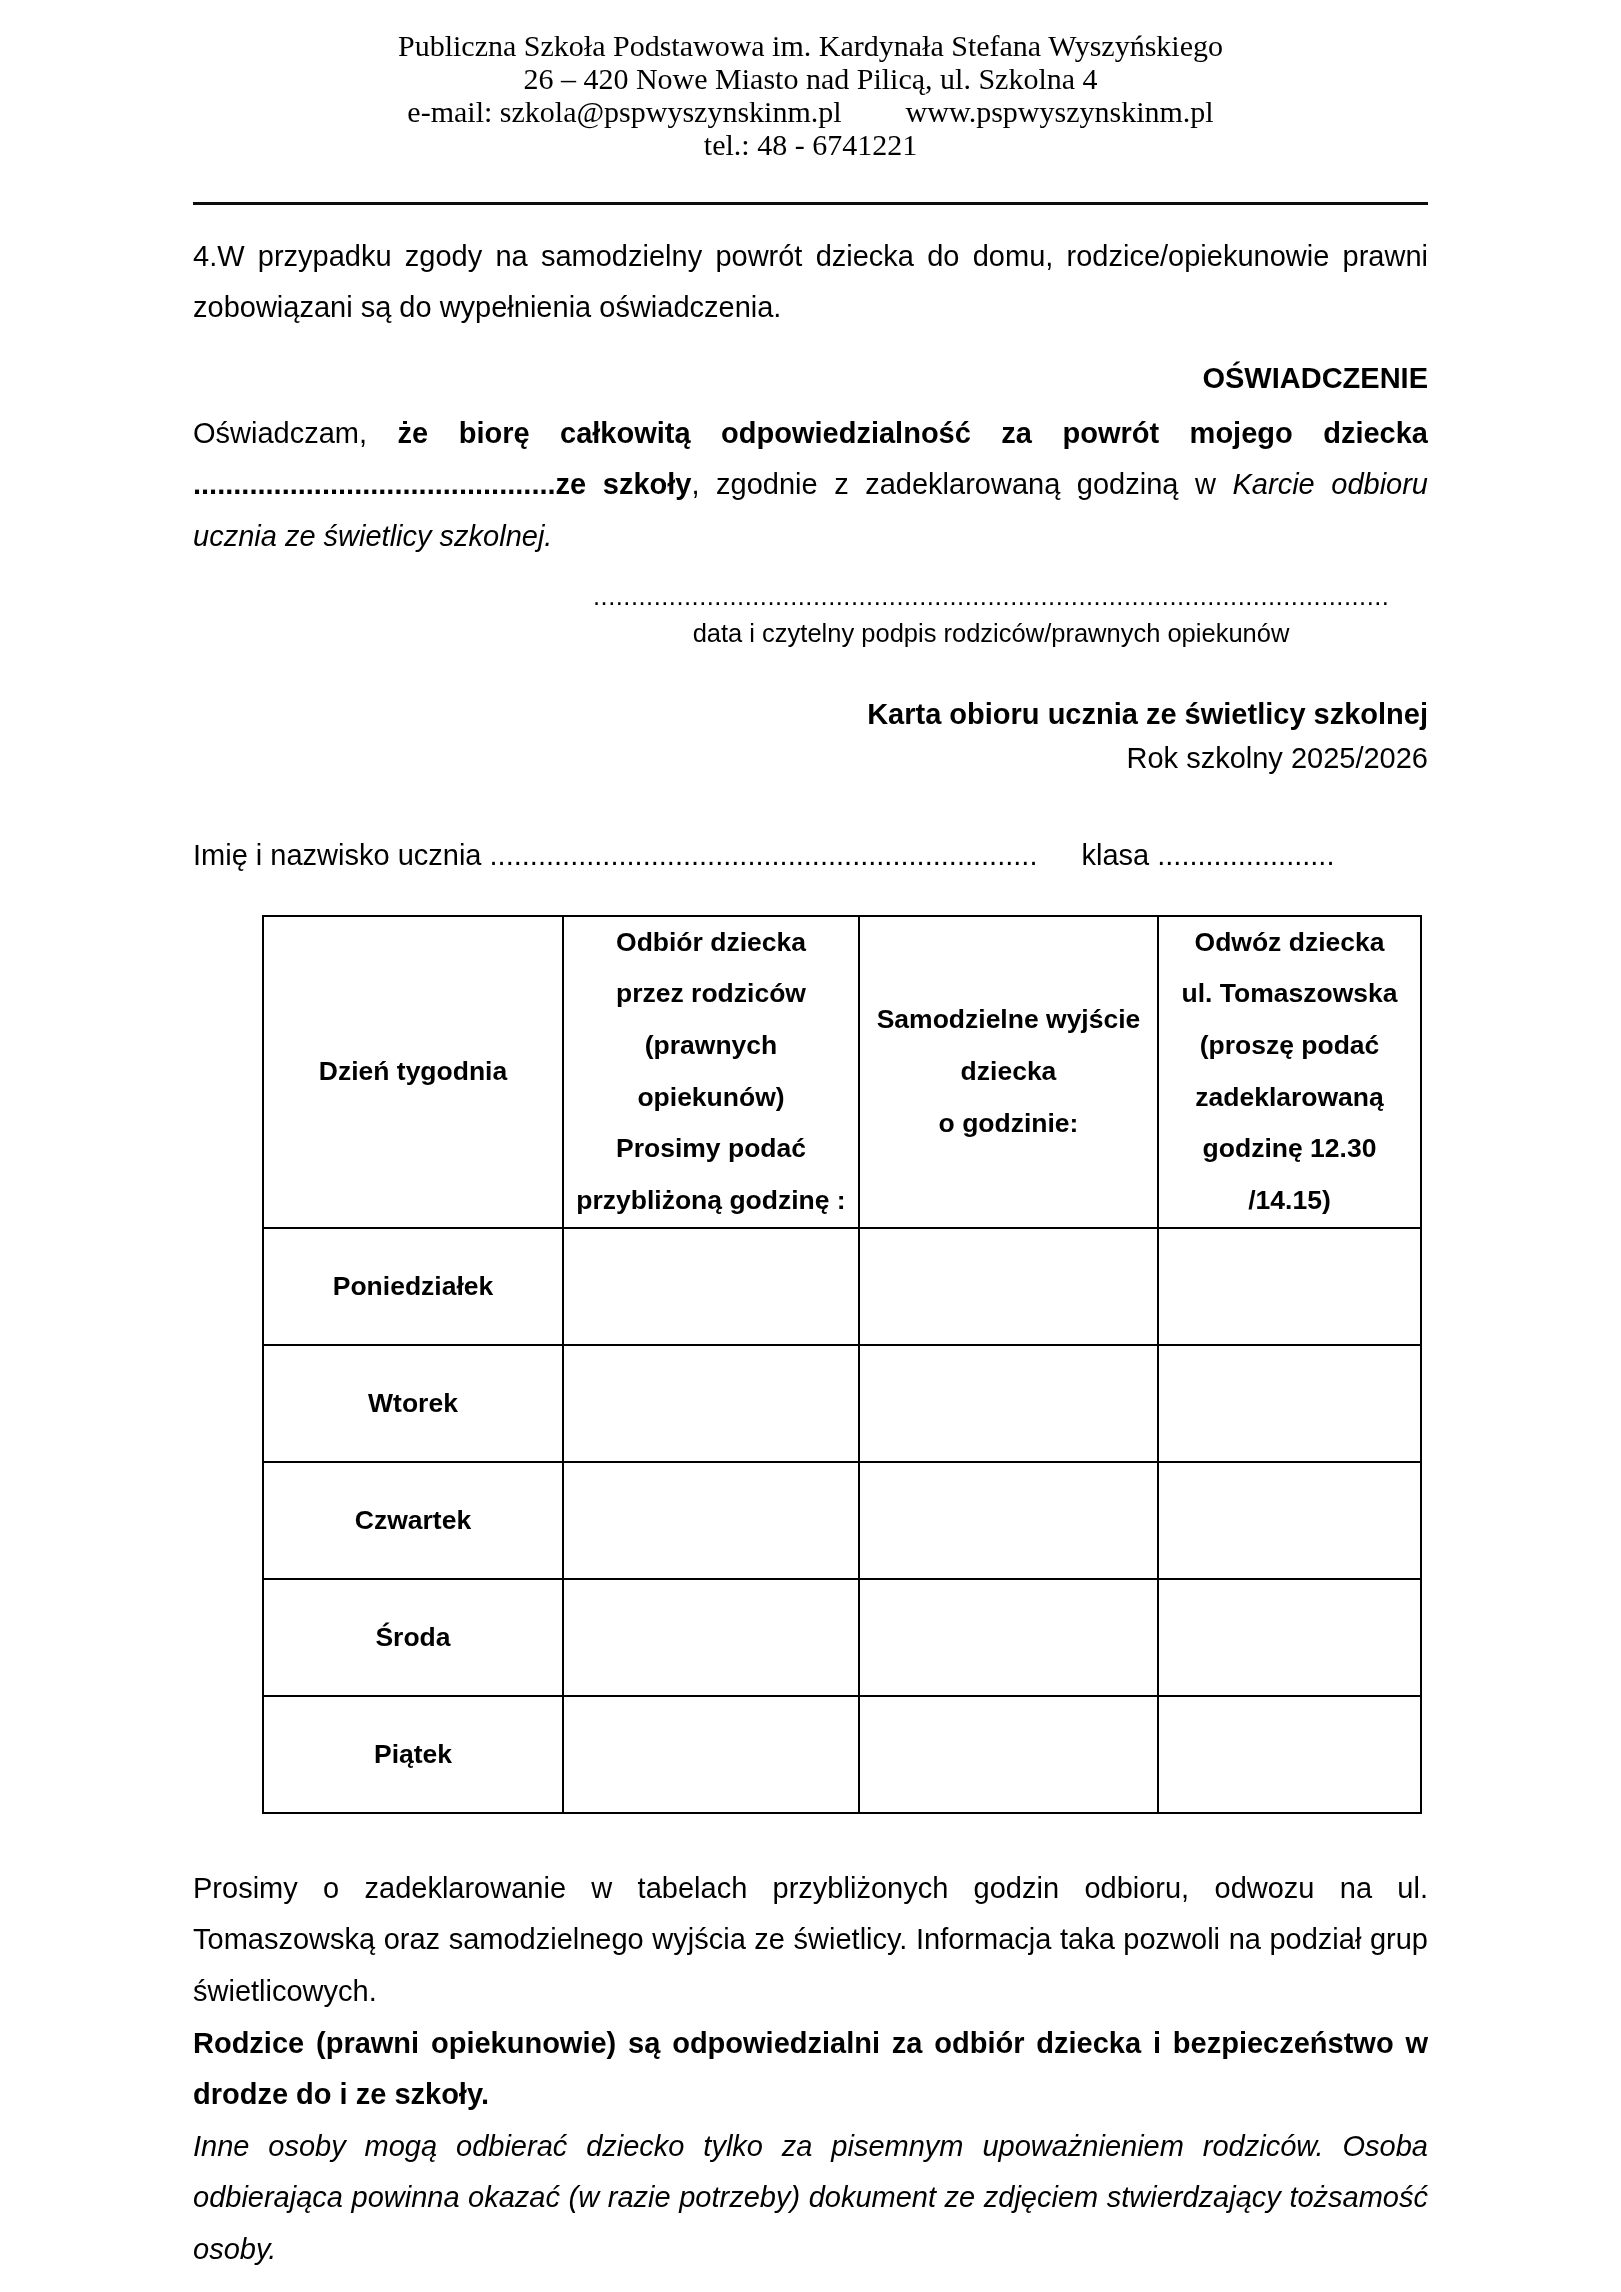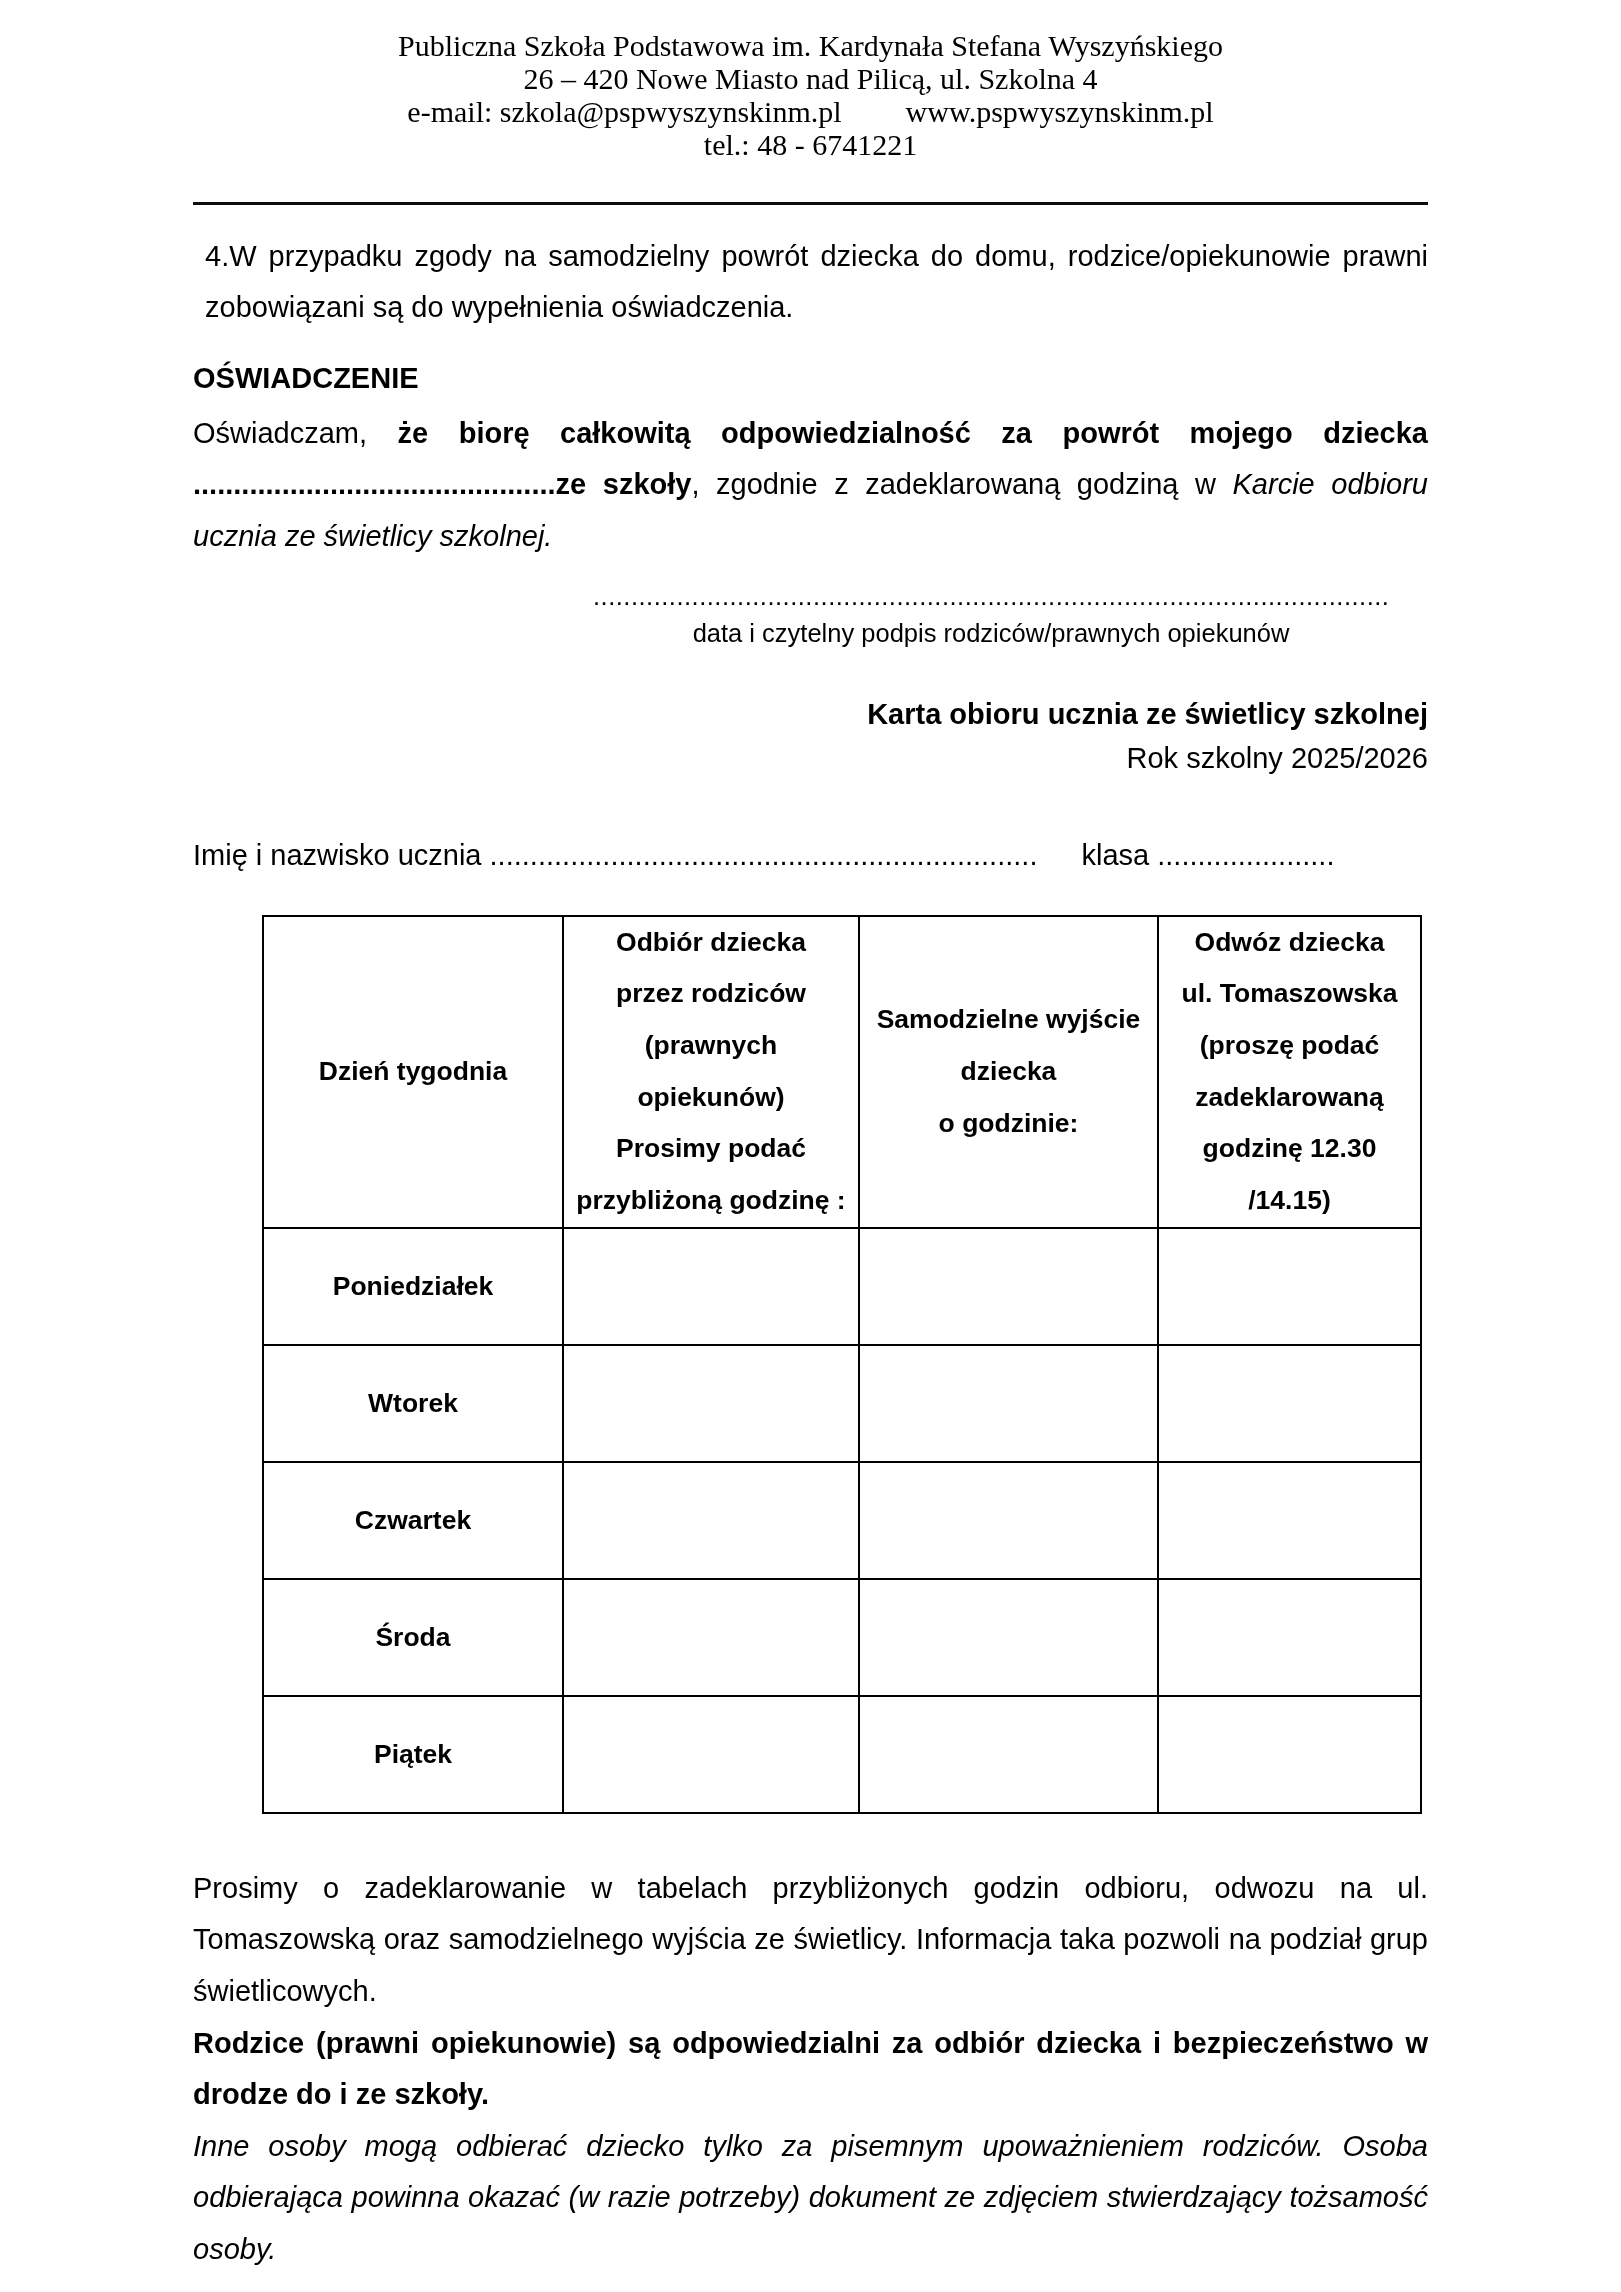--- a/index.html
+++ b/index.html
@@ -30,24 +30,24 @@
   .letterhead .email { margin-right:64px; }
   .head-rule {
     border:none;
     border-top:3.9px solid #0d0d0d;
     margin:41px 0 0 0;
   }
 
   
   p { margin:0; }
   .jp { text-align:justify; text-justify:inter-word; }
-  .p-intro { margin-top:25.5px;margin-left:12px; }
+  .p-intro { margin-top:25.5px; }
 
   .decl-heading {
-    text-align:left;
+    text-align:right;
     font-weight:bold;
     line-height:1.2;
     margin-top:27.4px;
   }
   .p-decl { margin-top:11.8px; }
   .b { font-weight:bold; }
   .i { font-style:italic; }
 
   
   .sig {

